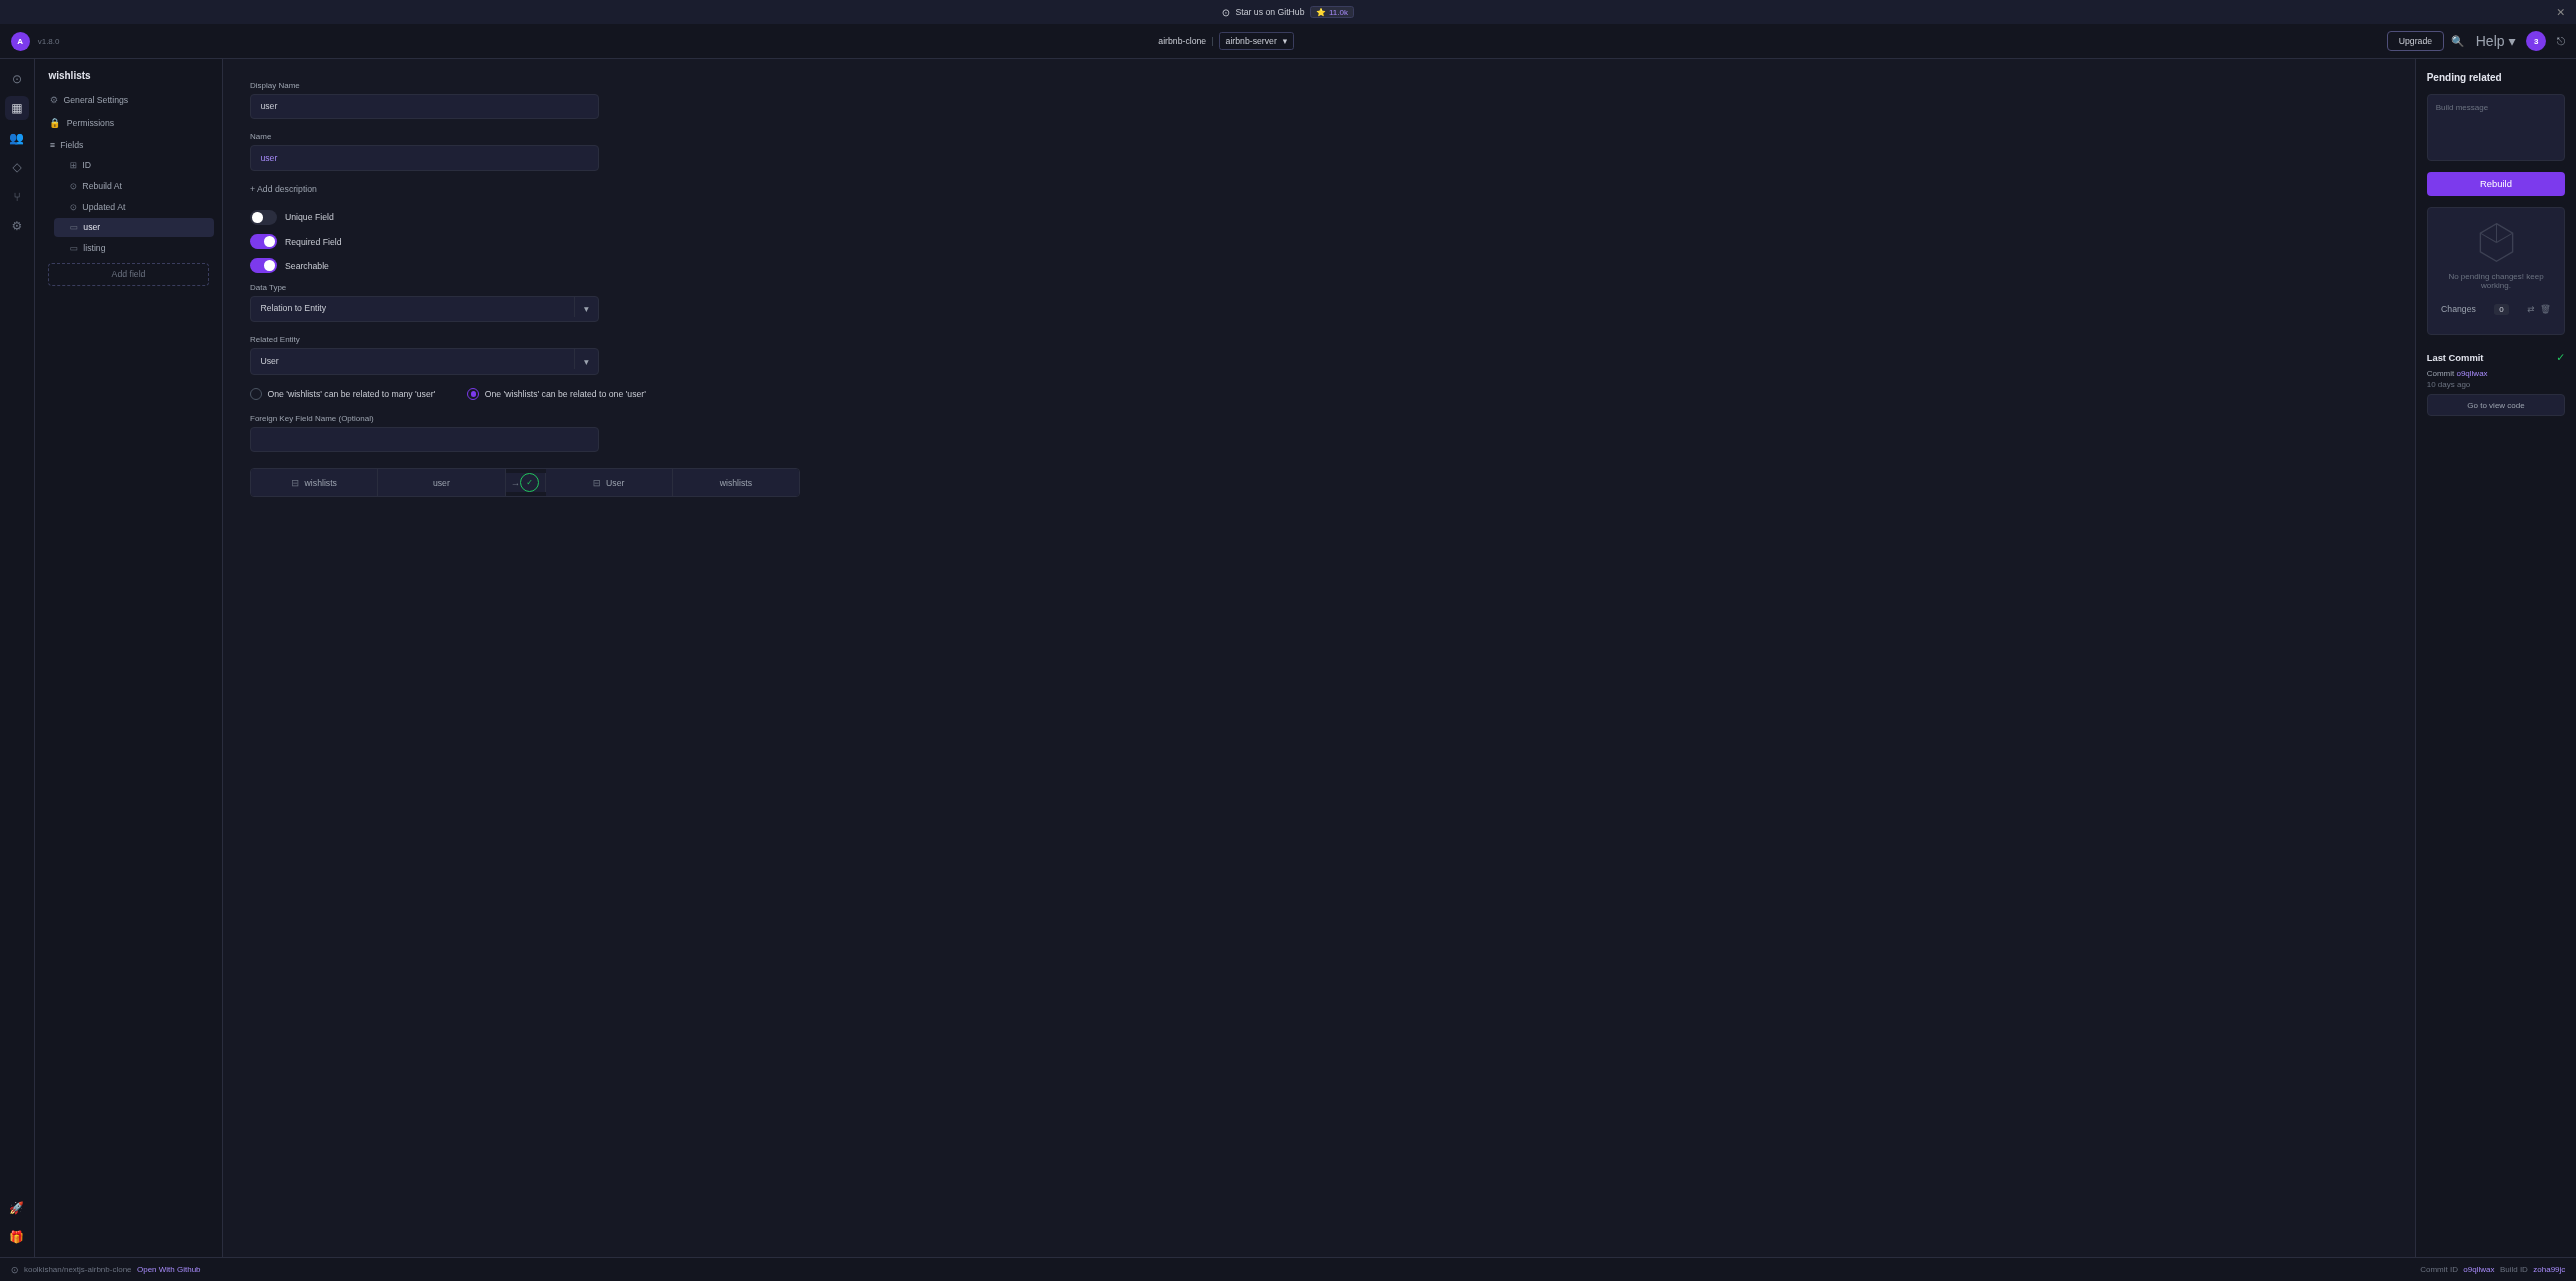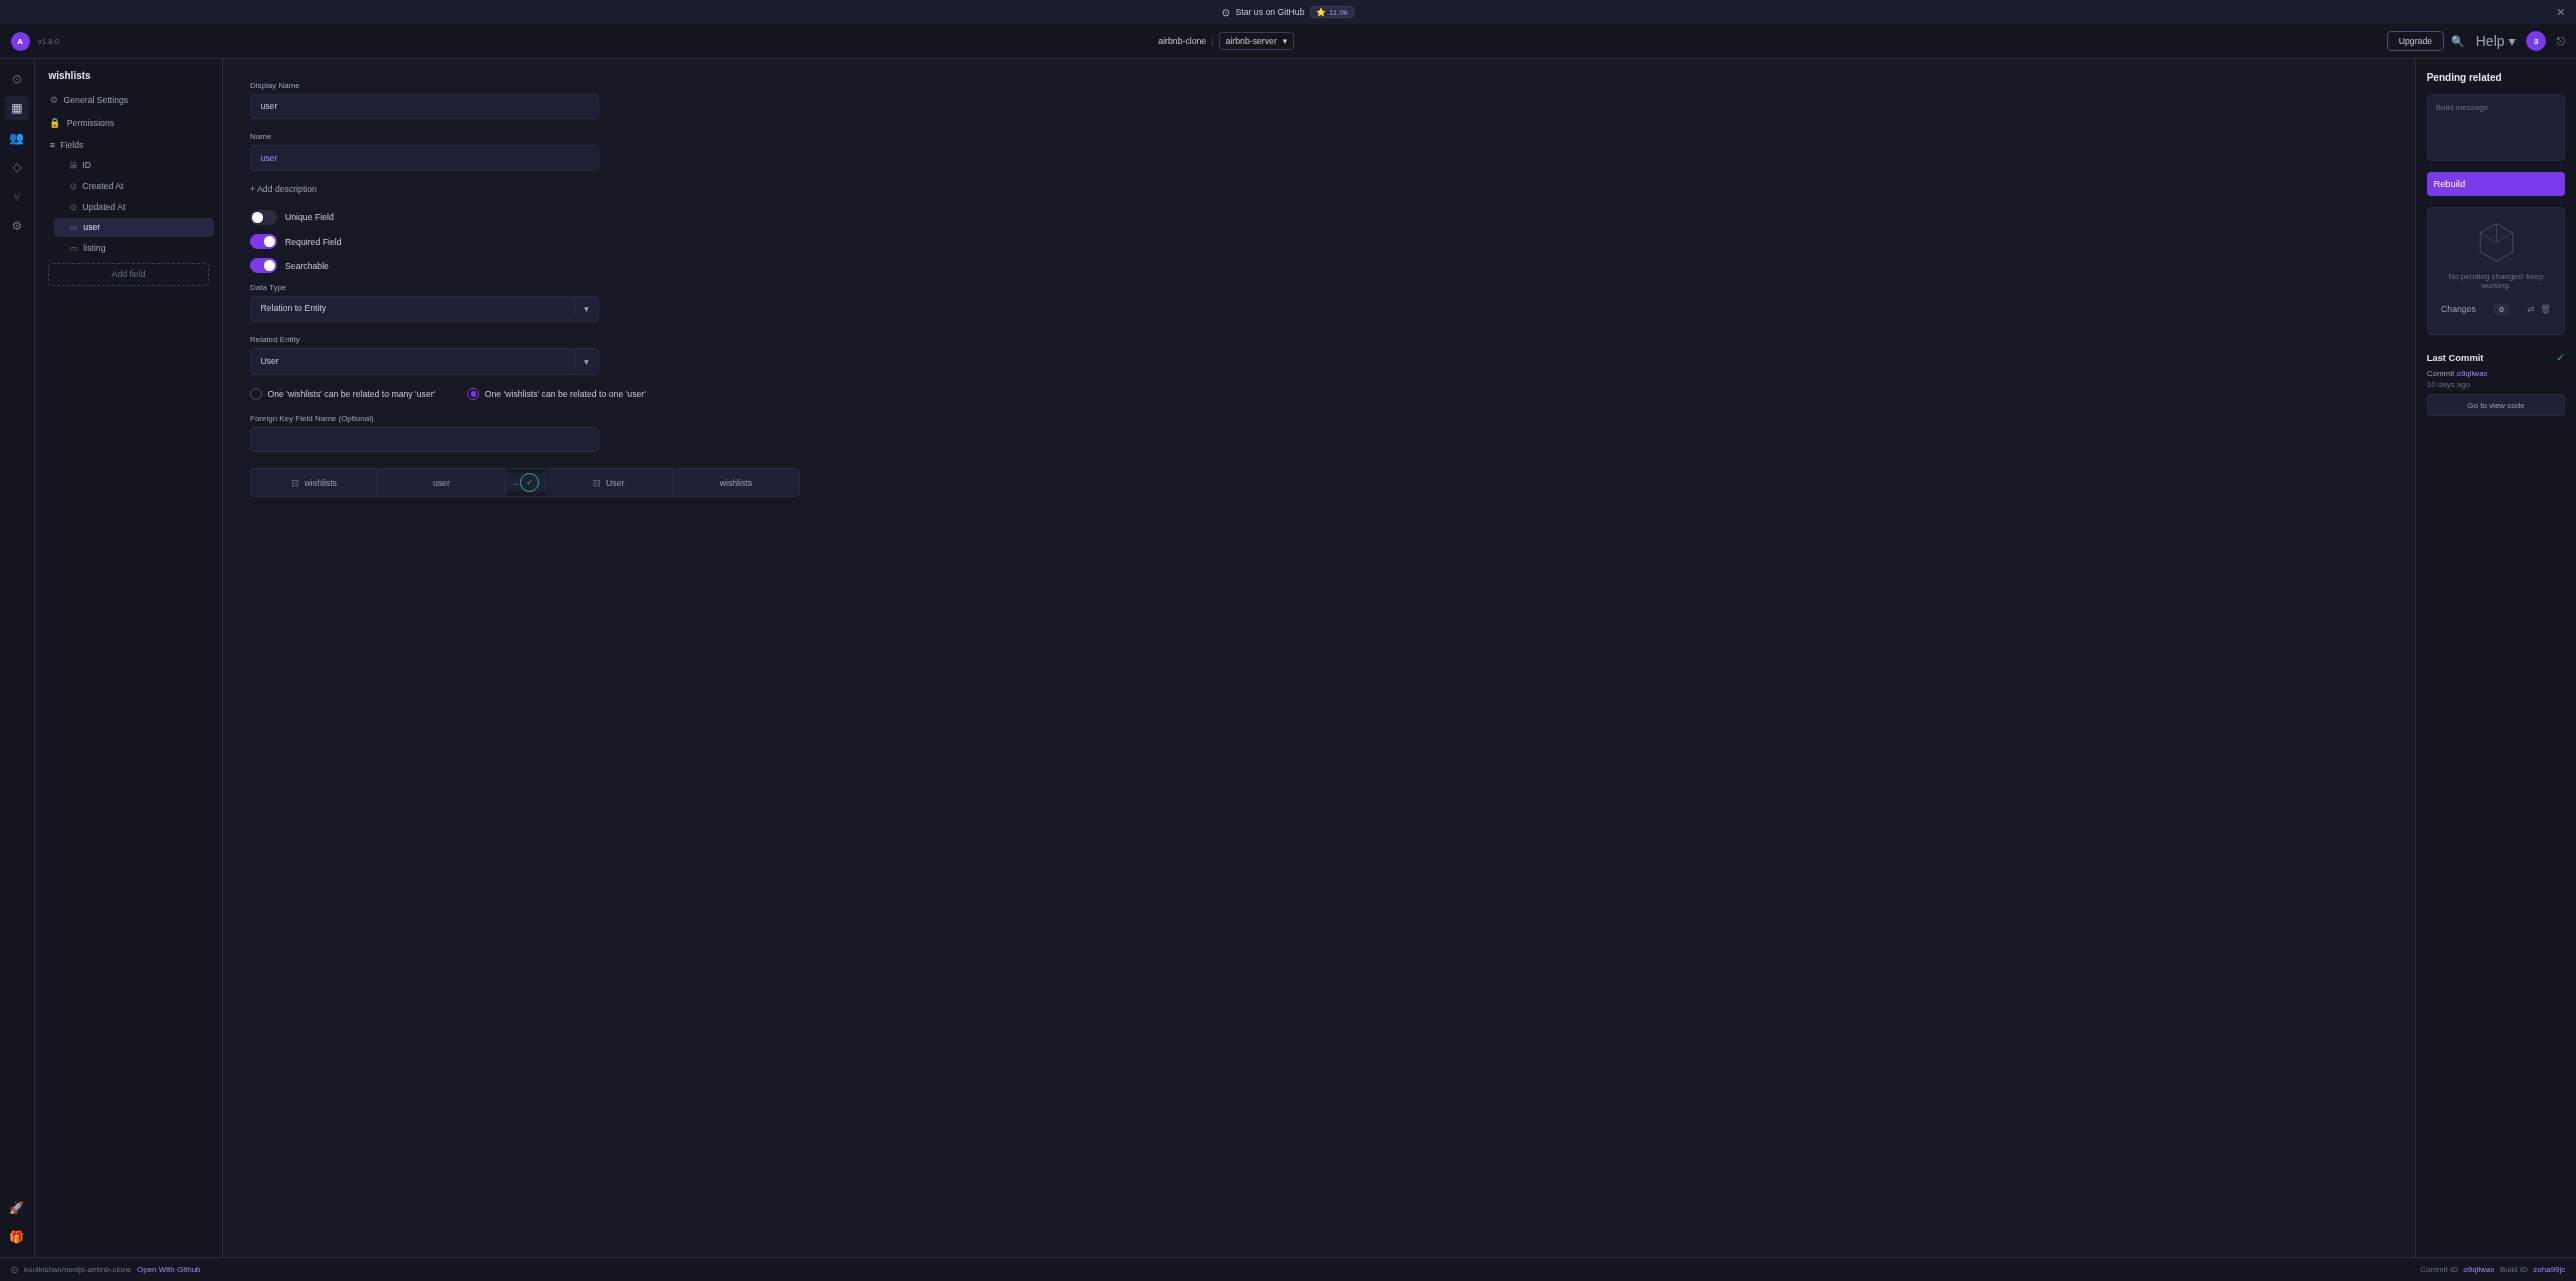--- a/index.html
+++ b/index.html
@@ -425,21 +425,21 @@
     }
     .rebuild-btn {
       background: #7c3aed;
       color: #fff;
       border: none;
       border-radius: 4px;
       padding: 6.7px;
       font-size: 9.4px;
       font-weight: 500;
       cursor: pointer;
-      text-align: left;
+      text-align: center;
     }
     .no-changes-panel {
       background: #1e2035;
       border: 0.7px solid #2a2d3e;
       border-radius: 4px;
       padding: 13.4px 10.7px;
       display: flex;
       flex-direction: column;
       align-items: center;
       gap: 8px;
@@ -581,21 +581,21 @@
         <span>Fields</span>
       </div>
 
       <div class="nav-section">
         <div class="field-item">
           <span class="field-icon">⊞</span>
           <span>ID</span>
         </div>
         <div class="field-item">
           <span class="field-icon">⊙</span>
-          <span>Created At</span>
+          <span>Rebuild At</span>
         </div>
         <div class="field-item">
           <span class="field-icon">⊙</span>
           <span>Updated At</span>
         </div>
         <div class="field-item active">
           <span class="field-icon">▭</span>
           <span>user</span>
         </div>
         <div class="field-item">

